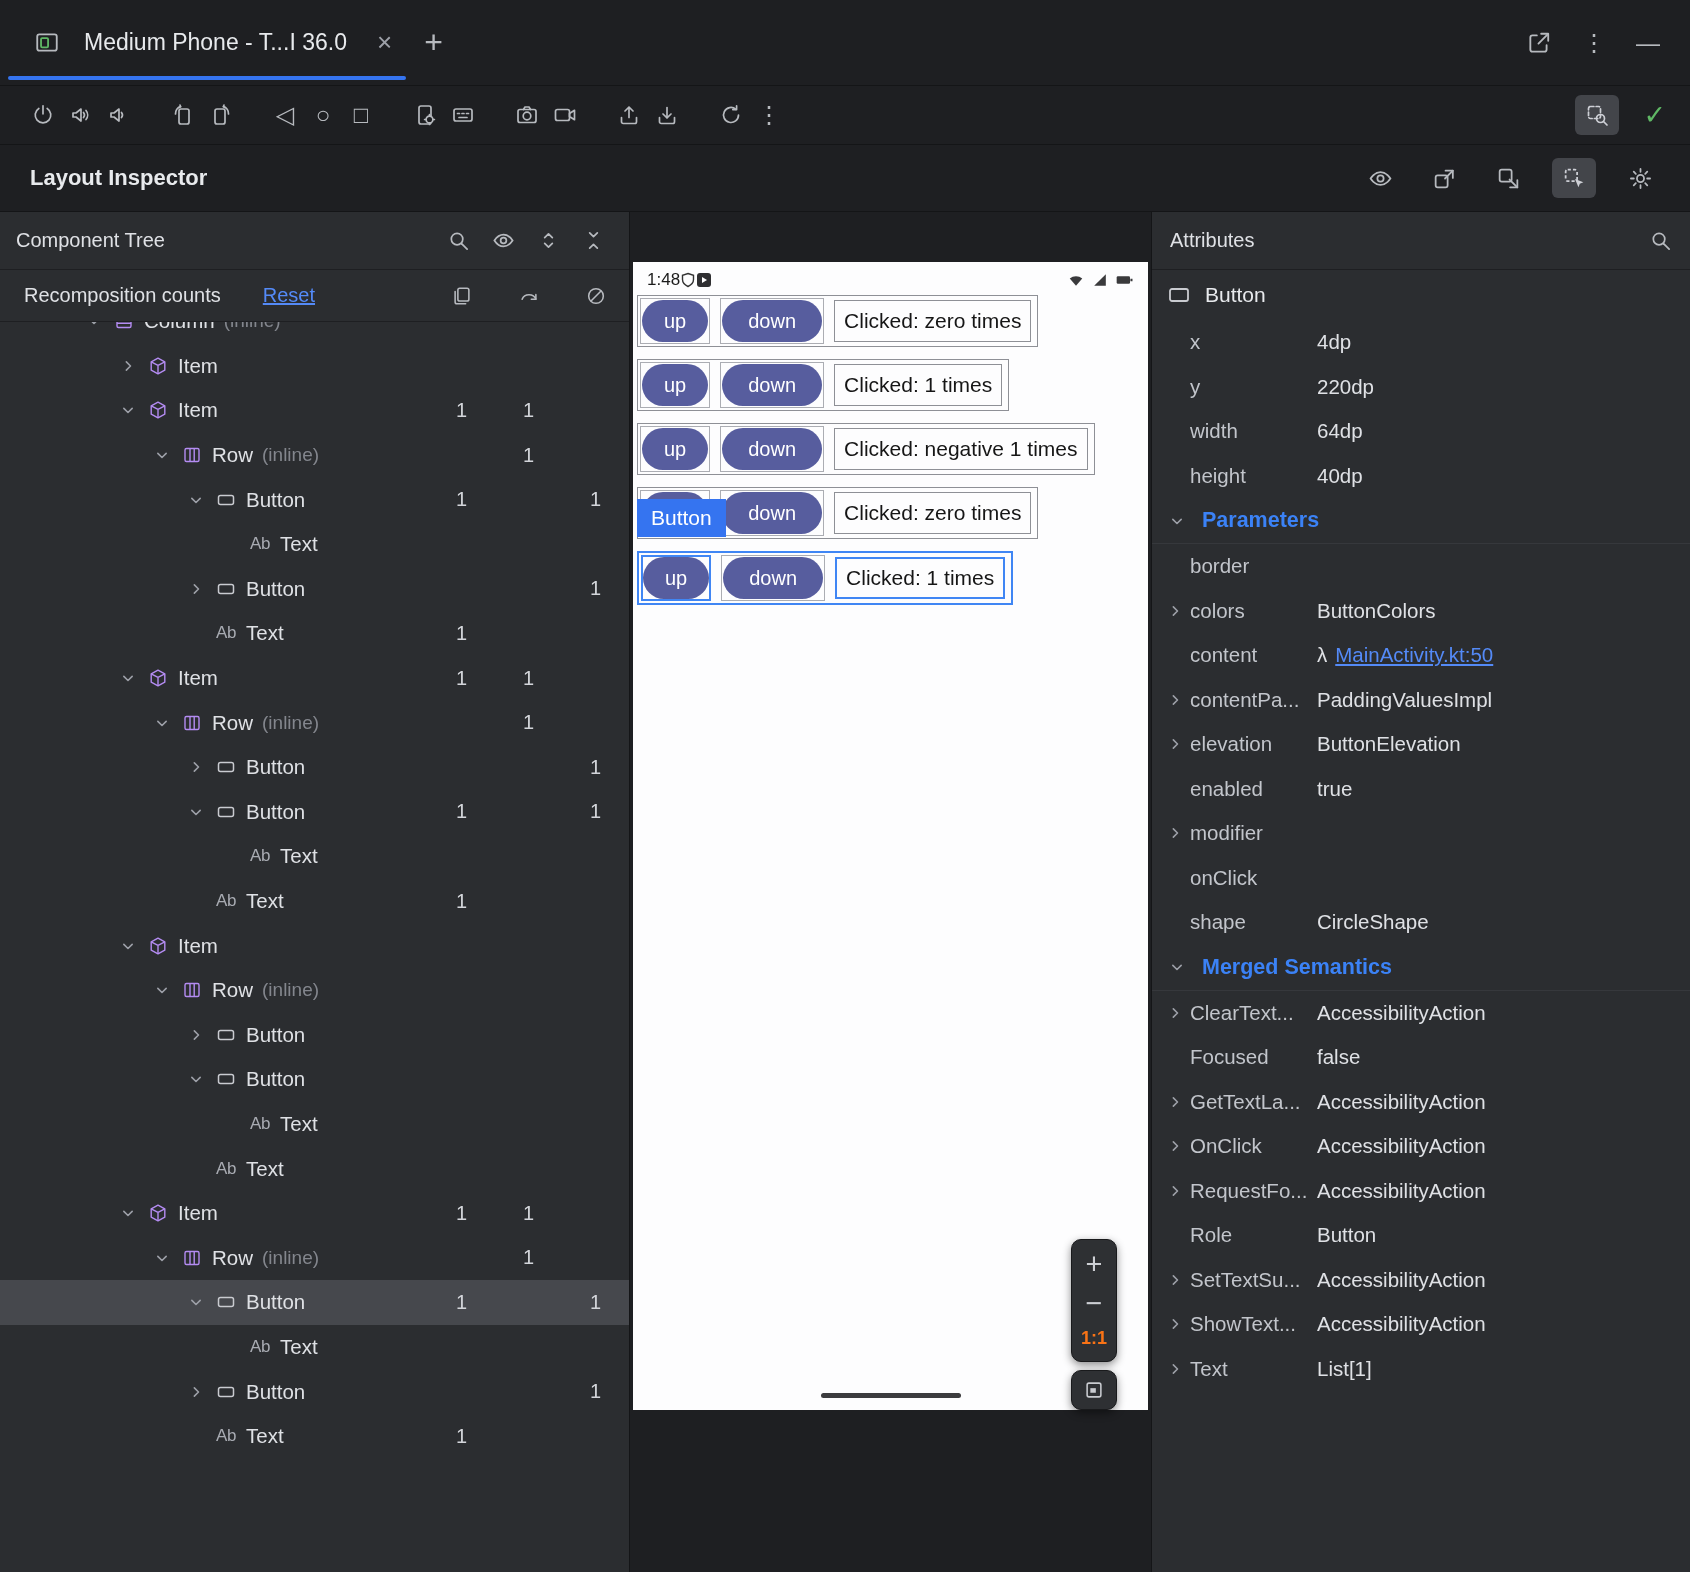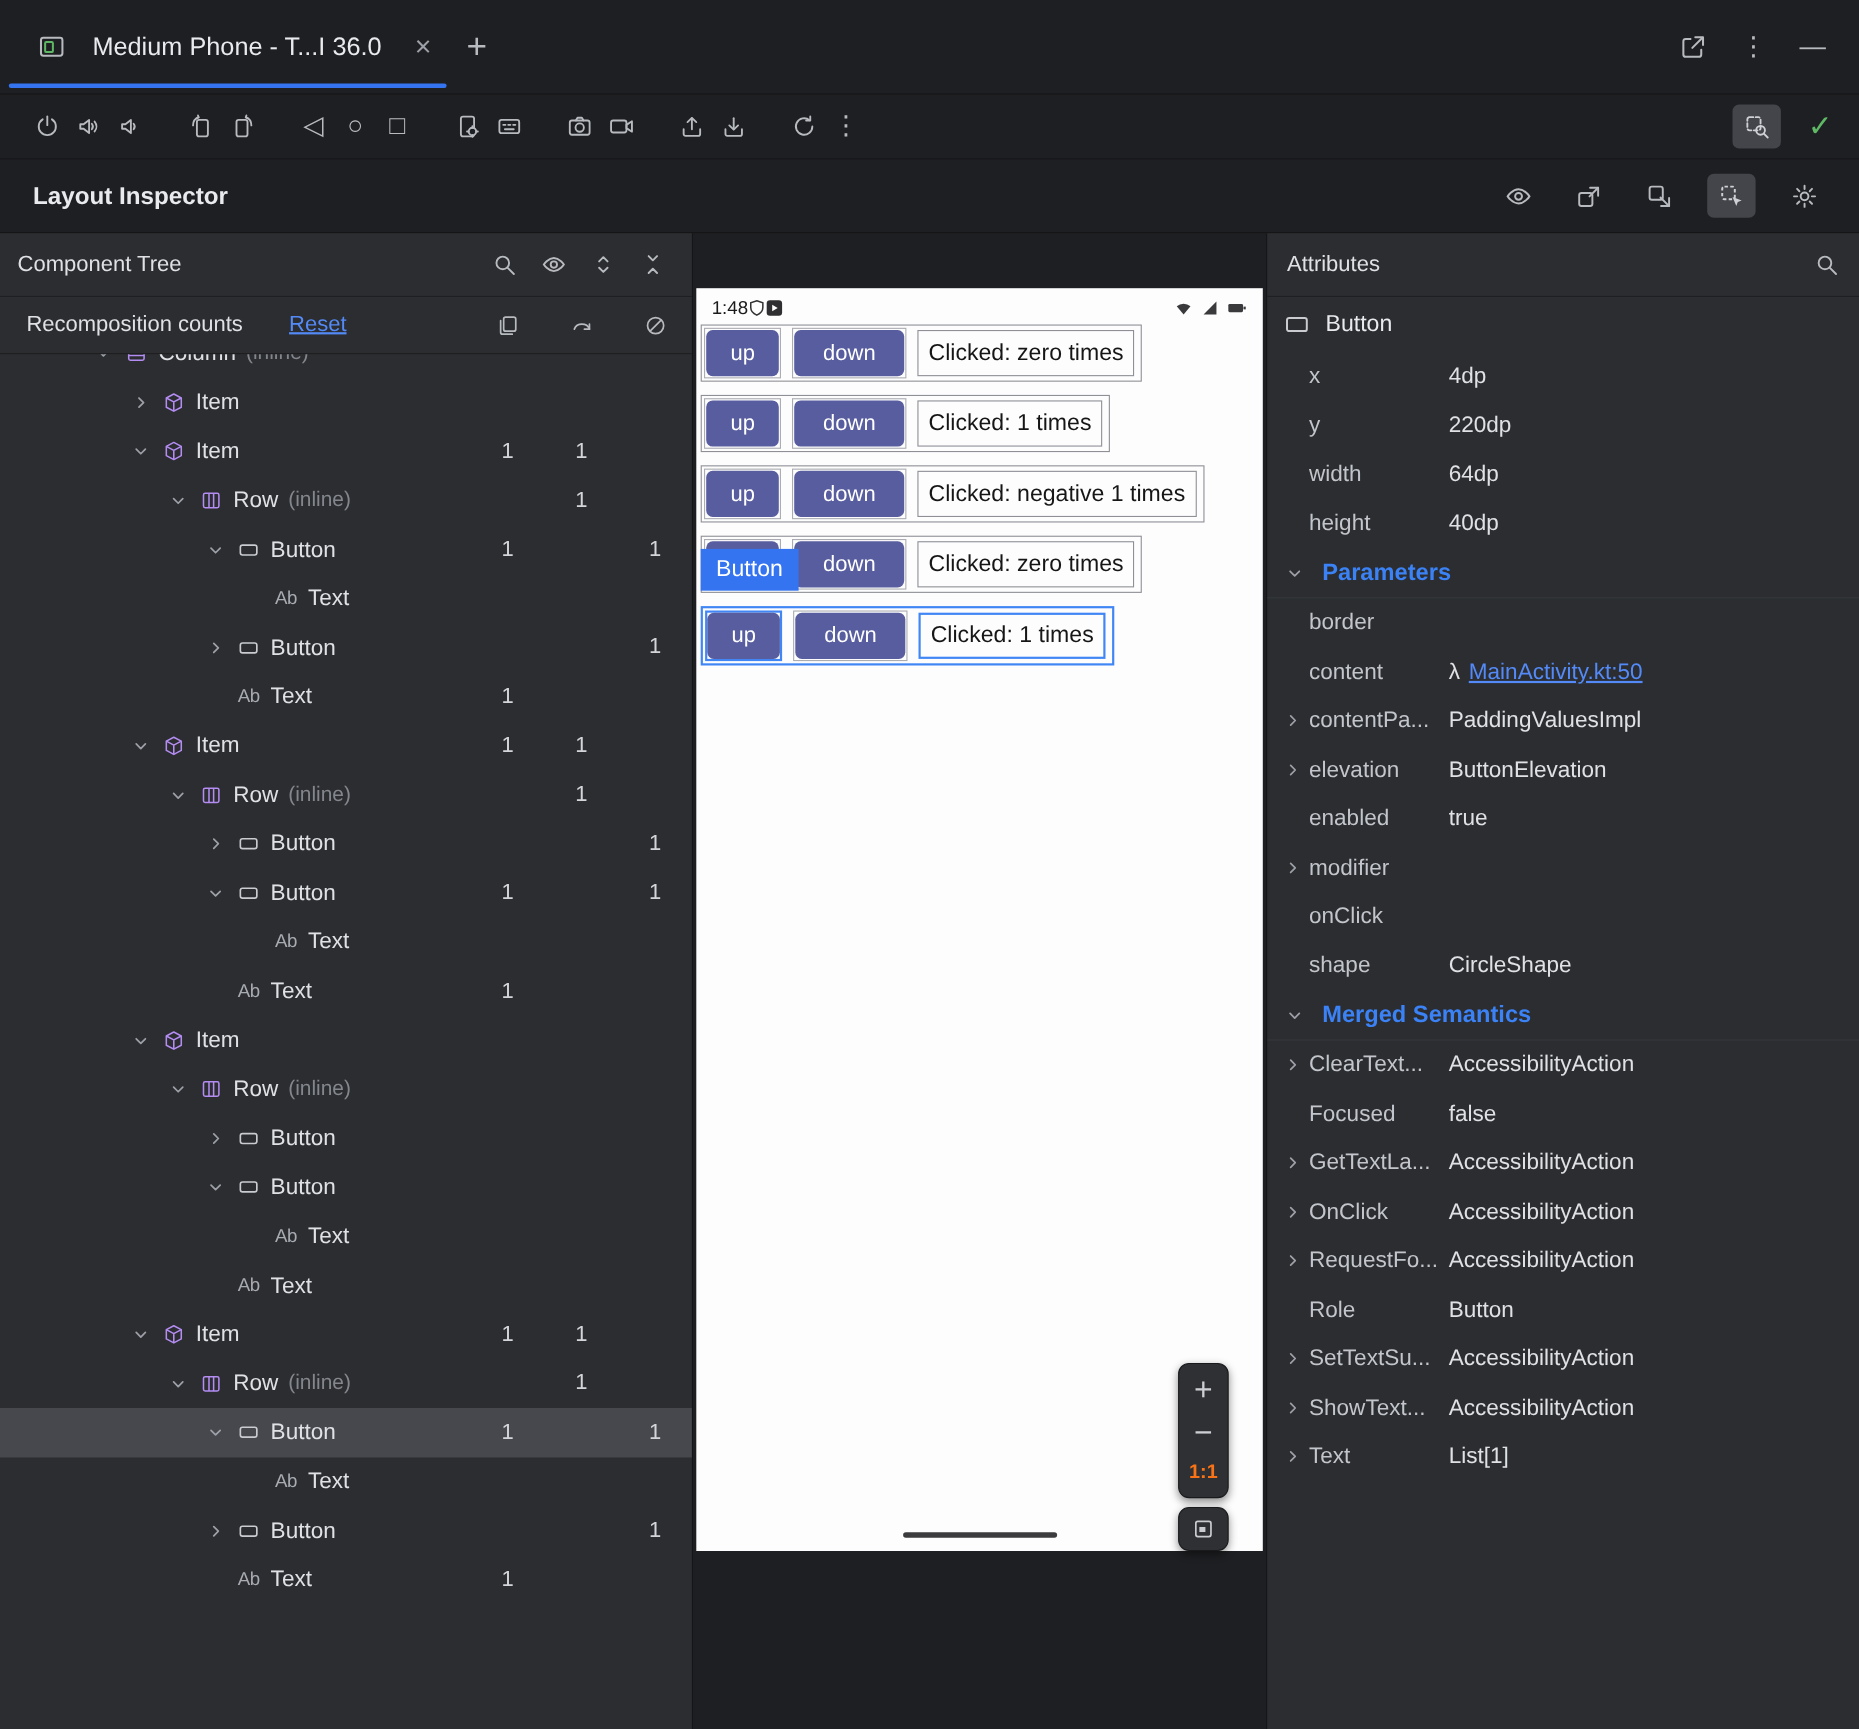--- a/index.html
+++ b/index.html
@@ -55,21 +55,21 @@
   .ab-glyph{font-size:17px;color:#A8ABB2;letter-spacing:-.5px}
 
   
   .device-panel{position:absolute;top:212px;left:631px;width:519px;bottom:0;background:#1E1F22}
   .screen{position:absolute;left:2px;top:50px;width:515px;height:1148px;background:#FDFDFE;color:#141414}
   .statusbar{height:32px;display:flex;align-items:center;gap:0;padding:4px 12px 0 14px;font-size:17px;color:#1B1B1B}
   .sb-right{margin-left:auto;display:flex;align-items:center;gap:4px}
   .app-rows{position:absolute;left:4px;top:33px;display:flex;flex-direction:column;gap:12px;z-index:1}
   .app-row{display:flex;align-items:center;gap:10px;padding:2px;border:1.5px solid #8E9096;width:max-content;background:#FDFDFE}
   .pill-cell{border:1px solid #ABADB3;padding:1px;display:inline-flex}
-  .pill{background:#575D9E;color:#fff;border:none;border-radius:6px;height:42px;padding:0 22px;font-size:20px;font-family:inherit;cursor:pointer;display:inline-flex;align-items:center;justify-content:center}
+  .pill{background:#575D9E;color:#fff;border:none;border-radius:21px;height:42px;padding:0 22px;font-size:20px;font-family:inherit;cursor:pointer;display:inline-flex;align-items:center;justify-content:center}
   .pill.down{padding:0 26px}
   .clicked-box{border:1.5px solid #8E9096;height:42px;display:inline-flex;align-items:center;padding:0 9px;font-size:21px;color:#161616;background:#FDFDFE;margin-right:4px}
   .app-row.sel{border:2px solid #4086F4}
   .app-row.sel .up-cell{border:2px solid #4086F4;padding:0}
   .app-row.sel .clicked-box{border:2px solid #4086F4}
   .device-tooltip{position:absolute;left:4px;top:237px;z-index:4;background:#3574F0;color:#fff;font-size:21px;padding:7px 14px;white-space:nowrap}
   .nav-pill{position:absolute;left:50%;transform:translateX(-50%);bottom:12px;width:140px;height:5px;border-radius:3px;background:#3C3C3E}
   .zoom-ctrl{position:absolute;right:33px;bottom:162px;display:flex;flex-direction:column;align-items:center;gap:8px;z-index:5}
   .zoom-pill{width:46px;background:#2E3033;border:1px solid #191A1C;border-radius:10px;display:flex;flex-direction:column;align-items:center;padding:10px 0 12px;gap:10px;box-shadow:0 3px 8px rgba(0,0,0,.45)}
   .zoom-btn{color:#CDCFD4;font-size:29px;line-height:1;cursor:pointer}
@@ -978,20 +978,31 @@
             <path d="M7 10l5 5 5-5" fill="none" stroke="#9DA0A8" stroke-width="1.9" stroke-linecap="round" stroke-linejoin="round"></path>
           </svg>
         </span>
         <span>Parameters</span>
       </div>
       <div class="attr-row">
         <span class="attr-label">border</span>
         <span class="attr-value"></span>
       </div>
       <div class="attr-row">
+        <span class="row-chev chev right">
+          <svg width="20" height="20" viewBox="0 0 24 24">
+            <path d="M7 10l5 5 5-5" fill="none" stroke="#9DA0A8" stroke-width="1.9" stroke-linecap="round" stroke-linejoin="round"></path>
+          </svg>
+        </span>
+        <span class="attr-label">colors</span>
+        <span class="attr-value">
+          <span>ButtonColors</span>
+        </span>
+      </div>
+      <div class="attr-row">
         <span class="attr-label">content</span>
         <span class="attr-value">
           <span class="lambda">λ</span>
           <span class="attr-link">MainActivity.kt:50</span>
         </span>
       </div>
       <div class="attr-row">
         <span class="row-chev chev right">
           <svg width="20" height="20" viewBox="0 0 24 24">
             <path d="M7 10l5 5 5-5" fill="none" stroke="#9DA0A8" stroke-width="1.9" stroke-linecap="round" stroke-linejoin="round"></path>

